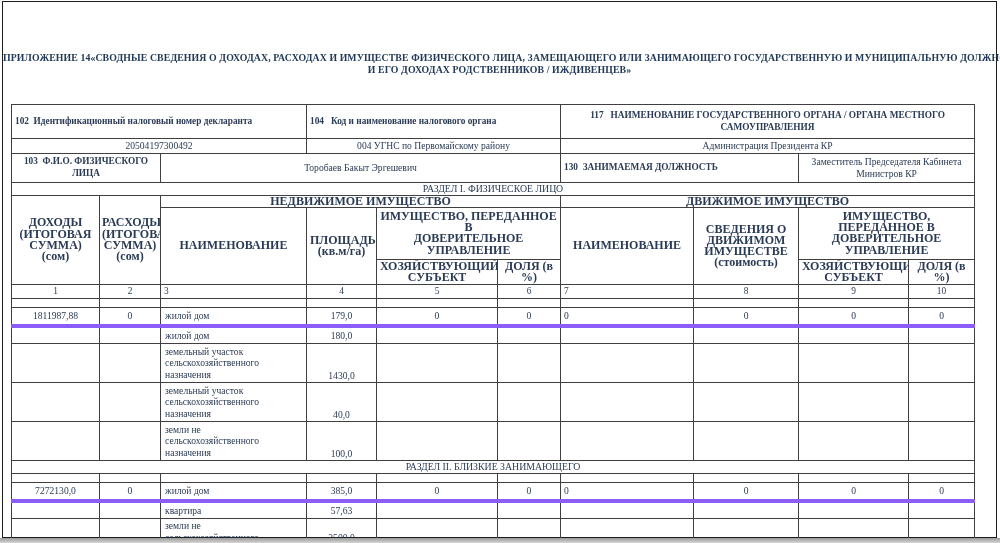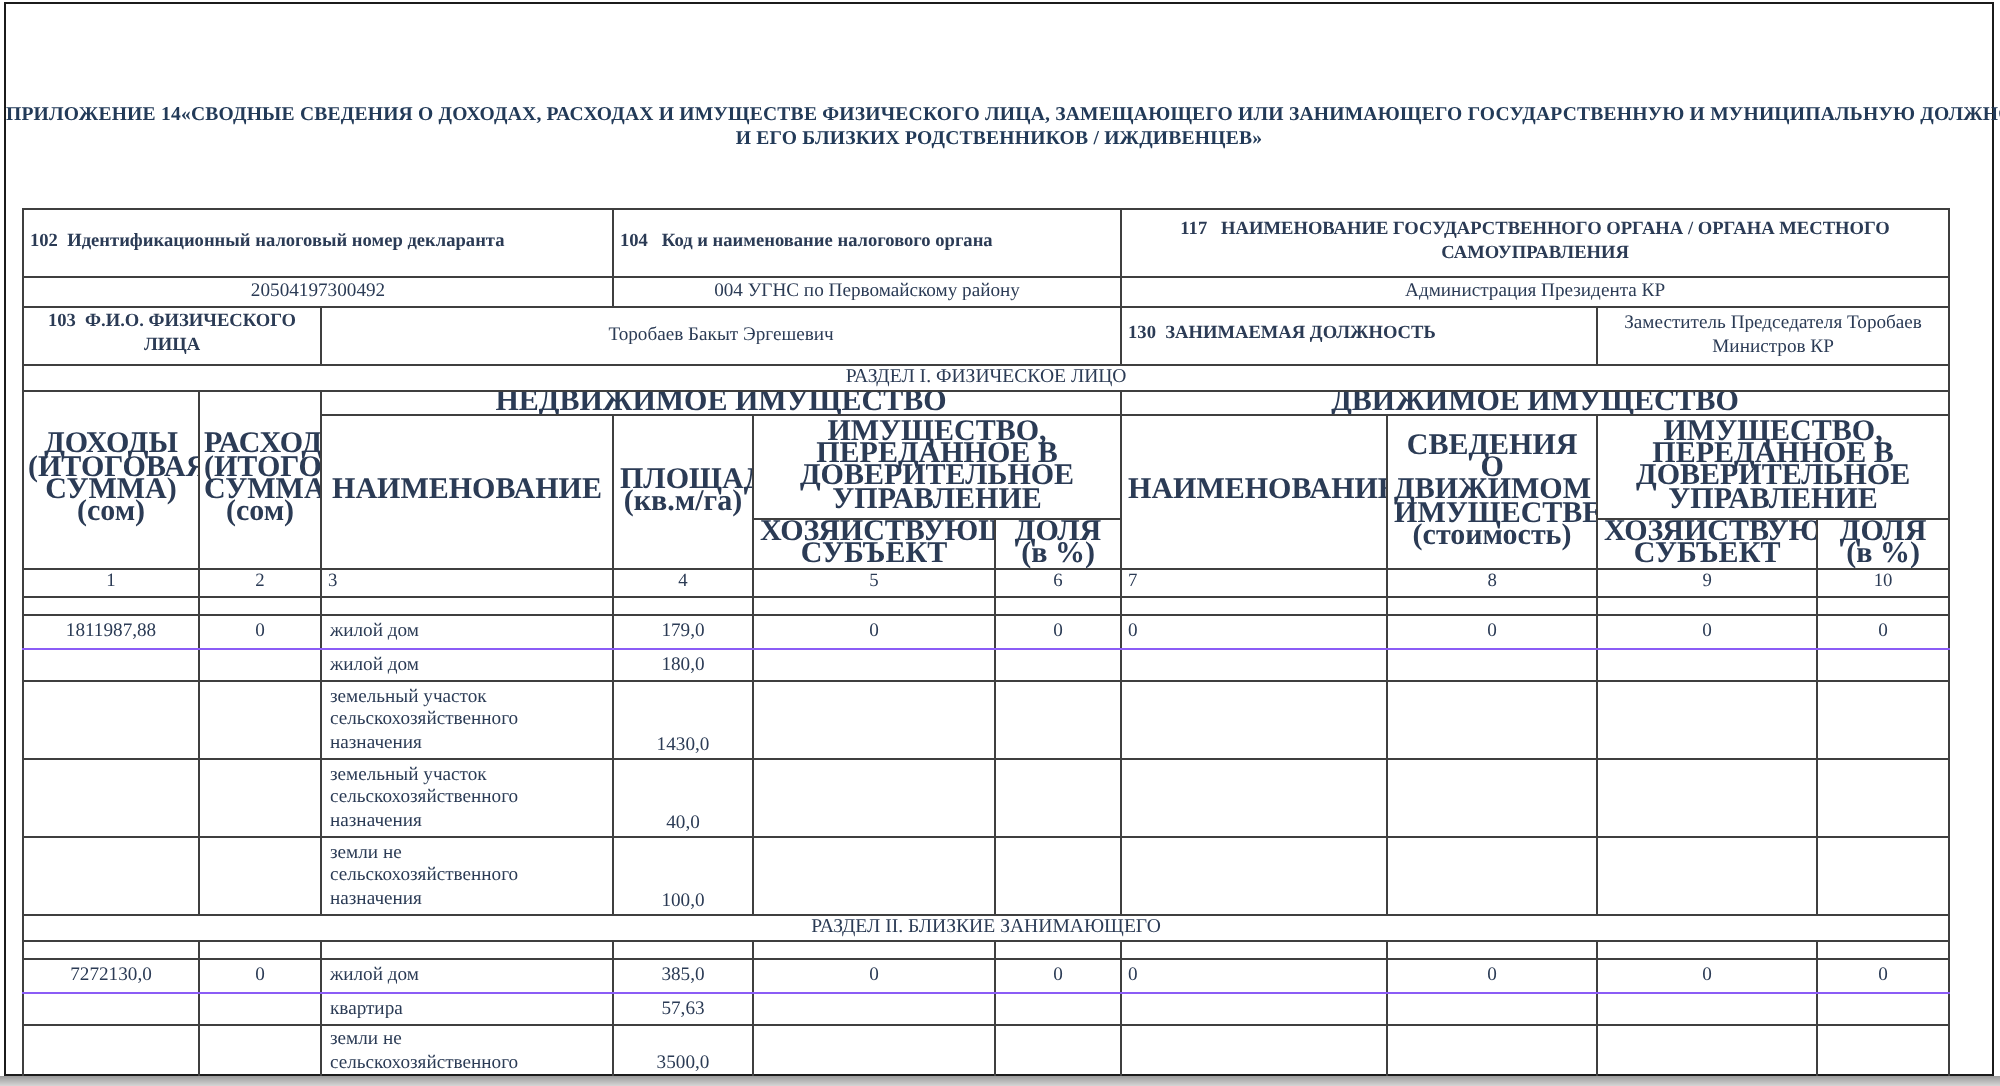--- a/index.html
+++ b/index.html
@@ -24,28 +24,28 @@
     position:absolute;left:8px;top:102px;width:963px;
     border-collapse:collapse;table-layout:fixed;
   }
   td{
     border:1px solid #3f3f3f;padding:1px 3px;font-size:9.6px;line-height:11.6px;
     vertical-align:middle;overflow:hidden;color:#2b3b55;
   }
   .lbl{font-weight:bold;font-size:9.3px;}
   .val{text-align:center;font-size:9.6px;}
   .sec{text-align:center;font-weight:normal;font-size:9.8px;}
-  .hdr{text-align:center;font-weight:bold;font-size:15px;line-height:11.2px;}
+  .hdr{text-align:center;font-weight:bold;font-size:12px;line-height:11.2px;}
   .pre{white-space:pre-line;text-align:center;}
   .c{text-align:center;}
   .l{text-align:left;}
   .name{padding-left:4px;}
   .vb{vertical-align:bottom;}
   .numrow td{font-size:9.4px;padding:0 3px;}
-  .thick td{border-bottom:1px solid #8b5cf6;}
+  .thick td{border-bottom:4px solid #8b5cf6;}
   
   .rh-a td{height:31px;}
   .rh-b td{height:12px;}
   .rh-c td{height:26px;}
   .rh-sec td{height:11px;padding:0 2px;}
   .rh-span td{height:11px;padding:0 2px;}
   .rh-big td{height:49px;}
   .rh-sub td{height:21px;}
   .rh-num td{height:13px;}
   .rh-sp td{height:8px;padding:0;}
@@ -53,21 +53,21 @@
   .rh-d2 td{height:13px;}
   .rh-d3 td{height:36px;}
 </style>
 </head>
 <body>
 
 <div class="page">
 
   <div class="title">
     <div class="tline">ПРИЛОЖЕНИЕ 14«СВОДНЫЕ СВЕДЕНИЯ О ДОХОДАХ, РАСХОДАХ И ИМУЩЕСТВЕ ФИЗИЧЕСКОГО ЛИЦА, ЗАМЕЩАЮЩЕГО ИЛИ ЗАНИМАЮЩЕГО ГОСУДАРСТВЕННУЮ И МУНИЦИПАЛЬНУЮ ДОЛЖНОСТЬ,</div>
-    <div class="tline">И ЕГО БЛИЗКИХ РОДСТВЕННИКОВ / ИЖДИВЕНЦЕВ»</div>
+    <div class="tline">И ЕГО ДОХОДАХ РОДСТВЕННИКОВ / ИЖДИВЕНЦЕВ»</div>
   </div>
 
   <table class="decl">
     <colgroup>
       <col style="width:88px">
         <col style="width:61px">
         <col style="width:146px">
         <col style="width:70px">
       <col style="width:121px">
         <col style="width:63px">
@@ -87,21 +87,21 @@
     <tr class="rh-b">
       <td colspan="3" class="val">20504197300492</td>
       <td colspan="3" class="val">004 УГНС по Первомайскому району</td>
       <td colspan="4" class="val">Администрация Президента КР</td>
     </tr>
     <tr class="rh-c">
       <td colspan="2" class="lbl pre">103&nbsp;&nbsp;Ф.И.О. ФИЗИЧЕСКОГО
 ЛИЦА</td>
       <td colspan="4" class="val">Торобаев Бакыт Эргешевич</td>
       <td colspan="2" class="lbl">130&nbsp;&nbsp;ЗАНИМАЕМАЯ ДОЛЖНОСТЬ</td>
-      <td colspan="2" class="val pre">Заместитель Председателя Торобаев
+      <td colspan="2" class="val pre">Заместитель Председателя Кабинета
 Министров КР</td>
     </tr>
 
     <tr class="rh-sec">
       <td colspan="10" class="sec">РАЗДЕЛ I. ФИЗИЧЕСКОЕ ЛИЦО</td>
     </tr>
 
     <tr class="rh-span">
       <td rowspan="3" class="hdr pre">ДОХОДЫ
 (ИТОГОВАЯ

